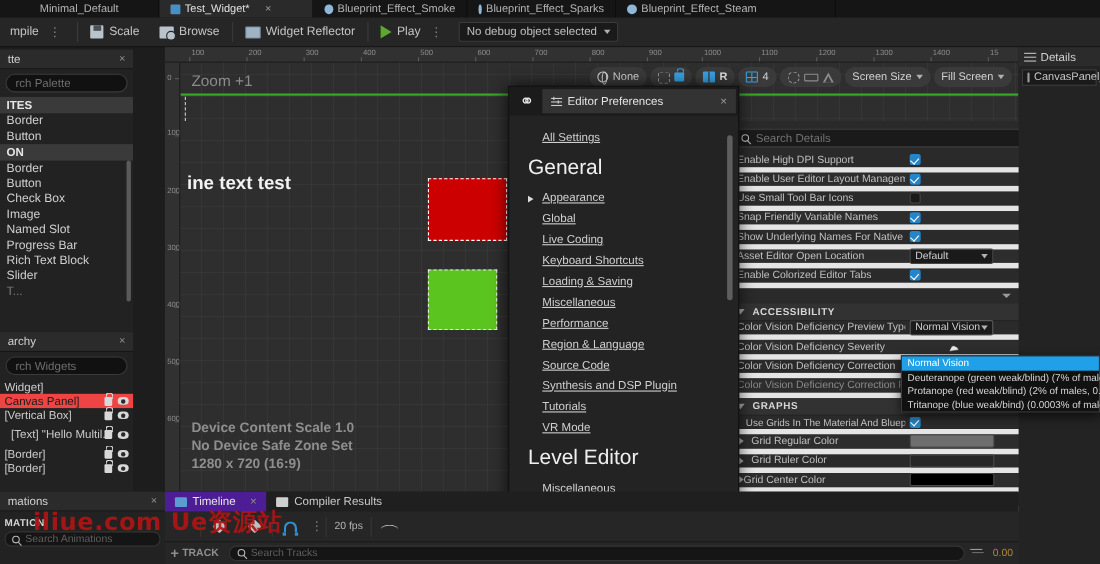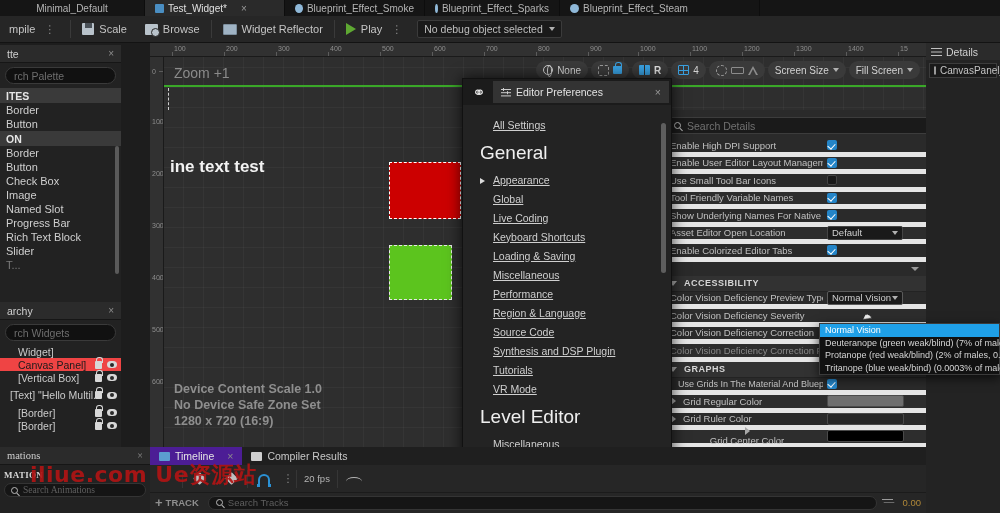--- a/index.html
+++ b/index.html
@@ -64,21 +64,21 @@
     font-size:10.5px; color:#6e6e6e;
   }
   .cat-hdr {
     background:#3a3a3a; color:#e6e6e6; font-size:10.5px; font-weight:bold;
     padding:1px 6px; height:15px; display:flex; align-items:center;
   }
   .pal-item { padding:1px 6px; height:14px; font-size:11px; color:#cfcfcf; display:flex; align-items:center; }
   .palscroll { position:absolute; right:2px; top:58px; width:4px; height:128px; background:#5a5a5a; border-radius:2px; }
   .hier-row {
     display:flex; align-items:center; height:13px; font-size:10.5px; color:#cacaca;
-    padding-left:18px; position:relative;
+    padding-left:4px; position:relative;
   }
   .hier-row.sel { background:#ef4444; color:#1b1b1b; }
   .hier-icons { position:absolute; right:4px; display:flex; gap:5px; align-items:center; }
   .lockico { width:7px;height:8px;background:#d8d8d8;border-radius:1px;position:relative; }
   .lockico::before{content:"";position:absolute;left:1px;top:-4px;width:5px;height:5px;border:1.3px solid #d8d8d8;border-bottom:none;border-radius:3px 3px 0 0;}
   .eyeico { width:10px;height:7px;border-radius:50%/65%; background:#d8d8d8; position:relative; }
   .eyeico::after{content:"";position:absolute;left:3px;top:1.6px;width:4px;height:4px;border-radius:50%;background:#2a2a2a;}
 
   
   .viewport { position:absolute; left:150px; top:43px; width:776px; height:404px; background:#2b2b2b; }
@@ -234,21 +234,21 @@
     position:absolute; left:864px; top:316px; width:0;height:0; z-index:60;
     border-left:7px solid #e8e8e8; border-bottom:5px solid transparent;
     transform:rotate(27deg); filter:drop-shadow(1px 1px 0 #222);
   }
   .cursor-arrow::after {
     content:""; position:absolute; left:-6px; top:-1px;
     width:0;height:0;border-left:5px solid #e8e8e8;border-bottom:4px solid transparent;
   }
 
   
-  .animpanel { position:absolute; left:0; top:447px; width:150px; height:66px; background:#222;font-family:Liberation Serif, serif; }
+  .animpanel { position:absolute; left:0; top:447px; width:150px; height:66px; background:#222; }
   .timelinepanel { position:absolute; left:150px; top:447px; width:776px; height:66px; background:#262626; }
   .tlTabs { height:18px; display:flex; align-items:stretch; background:#1f1f1f; }
   .tlTab { display:flex; align-items:center; gap:5px; padding:0 9px; font-size:10.5px; color:#c8c8c8; }
   .tlTab.active { background:#4c1d95; color:#e4e4e4; }
   .tlTab .x { margin-left:8px; color:#8c8c8c; }
   .tlico { width:11px;height:9px;background:#5b9dd0;border-radius:1px; }
   .tlico.cr { background:#cfcfcf; }
   .tlControls { height:28px; display:flex; align-items:center; gap:0; border-bottom:1px solid #1b1b1b; }
   .tcbtn { width:32px; height:28px; display:flex; align-items:center; justify-content:center; }
   .vsep { width:1px; height:18px; background:#363636; }
@@ -532,21 +532,21 @@
             <span class="cbox"></span>
           </span>
       </div>
       <div class="det-row">
         <span class="det-label">Use Small Tool Bar Icons</span>
         <span class="det-val">
             <span class="cbox off"></span>
           </span>
       </div>
       <div class="det-row">
-        <span class="det-label">Tool Friendly Variable Names</span>
+        <span class="det-label">Snap Friendly Variable Names</span>
         <span class="det-val">
             <span class="cbox"></span>
           </span>
       </div>
       <div class="det-row">
         <span class="det-label">Show Underlying Names For Native Comp</span>
         <span class="det-val">
             <span class="cbox"></span>
           </span>
       </div>
@@ -623,21 +623,21 @@
       <div class="det-row">
         <span class="det-label ind" style="display:flex;align-items:center;gap:7px;padding-left:11px;">
           <span class="twist r"></span>
           <span>Grid Ruler Color</span>
         </span>
         <span class="det-val">
             <span class="swatch" style="background:#262626;"></span>
           </span>
       </div>
       <div class="det-row">
-        <span class="det-label ind" style="display:flex;align-items:center;gap:0;padding-left:11px;flex-direction:column;">
+        <span class="det-label ind" style="display:flex;align-items:center;gap:0;padding-left:11px;">
           <span class="twist r"></span>
           <span>Grid Center Color</span>
         </span>
         <span class="det-val">
             <span class="swatch" style="background:#000;"></span>
           </span>
       </div>
       <div class="det-row">
         <span class="det-label">Grid Snap Size</span>
         <span class="det-val">

